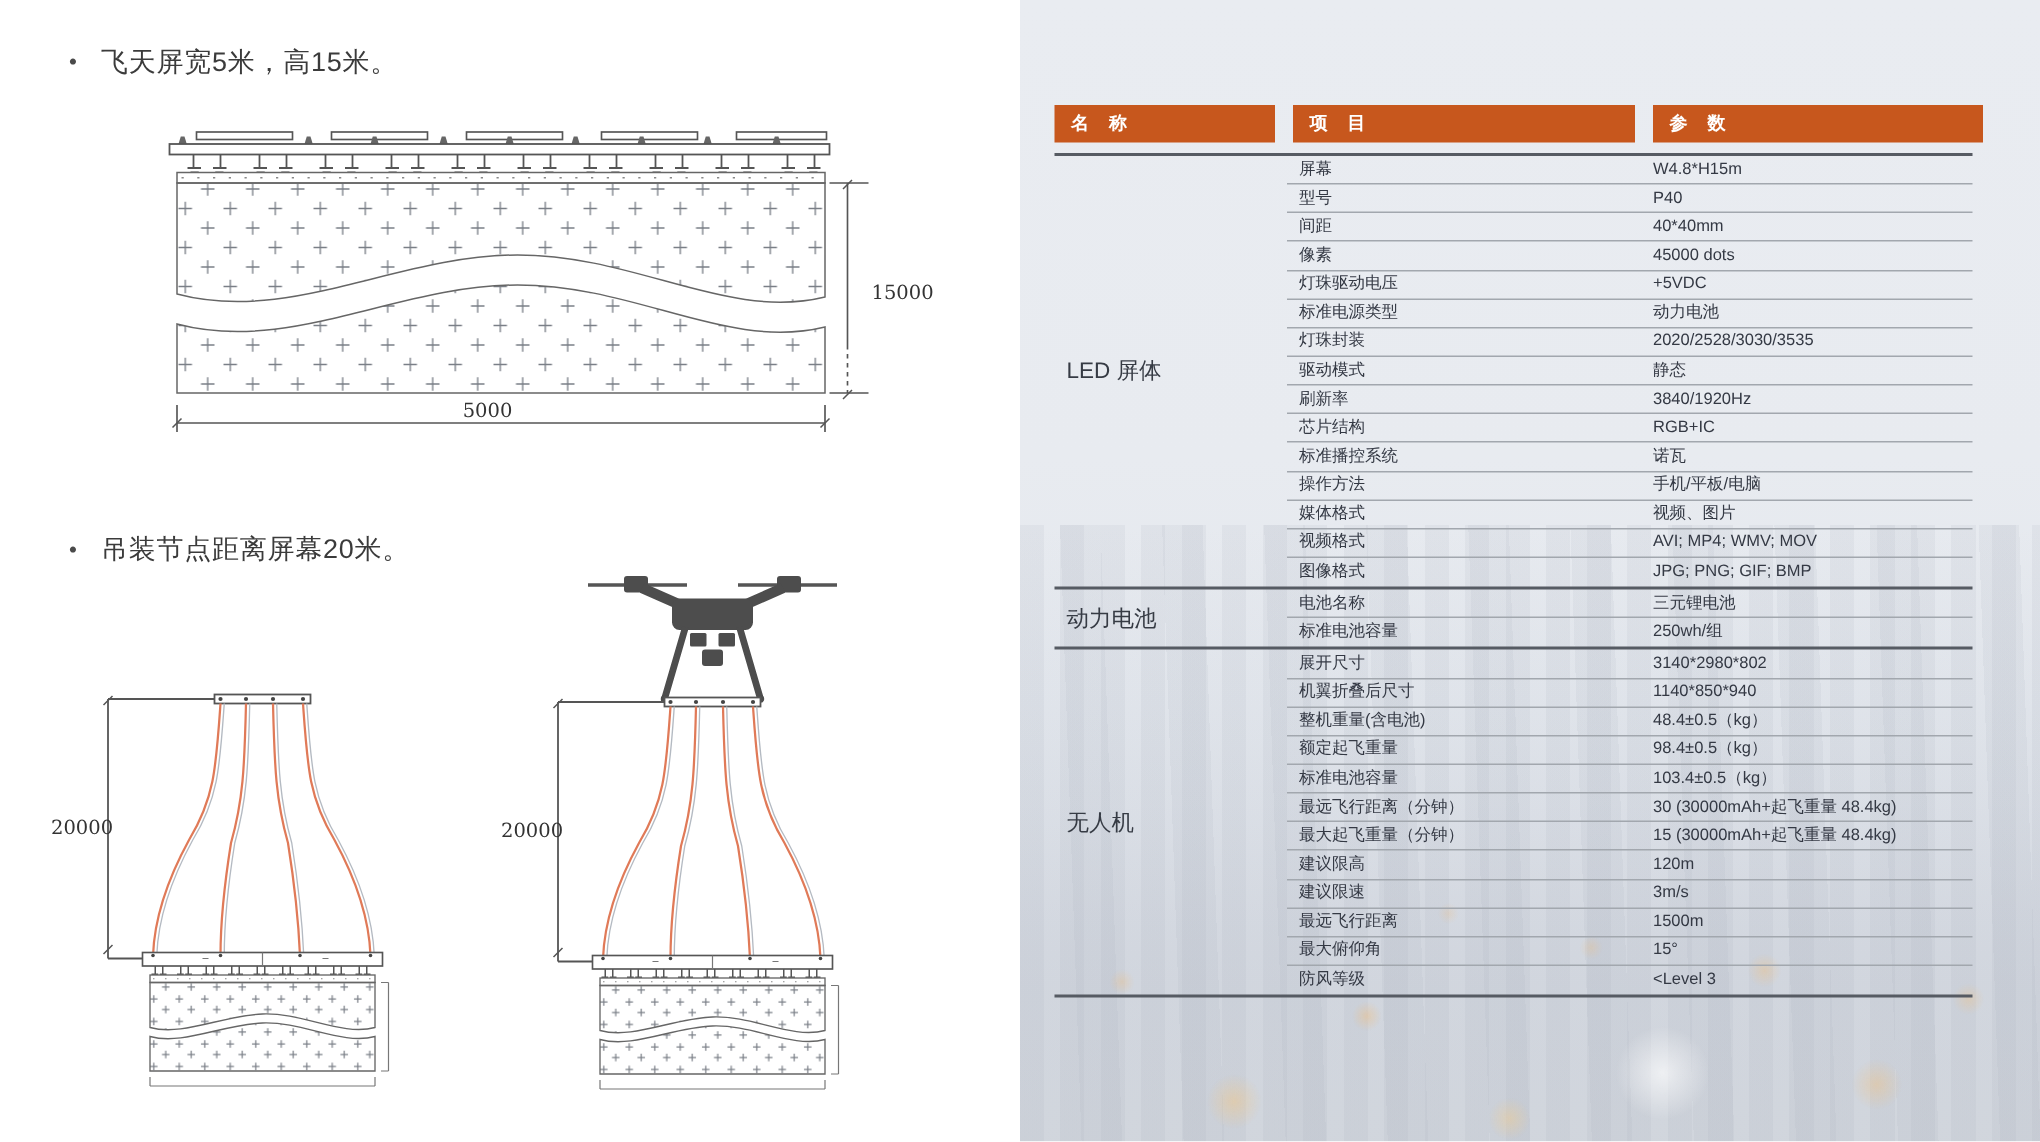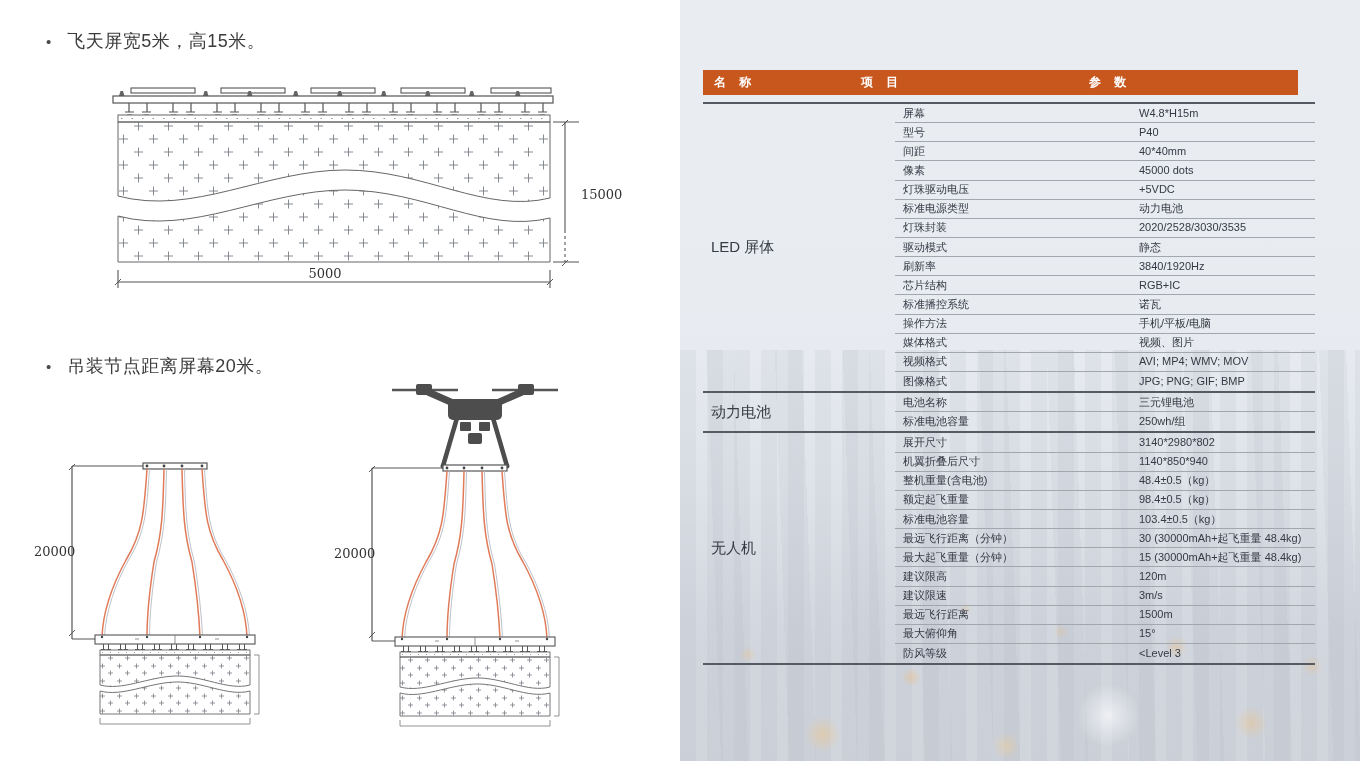--- a/index.html
+++ b/index.html
@@ -40,27 +40,27 @@
       radial-gradient(circle 16px at 73% 70%, rgba(248,190,115,.45), rgba(248,190,115,0) 70%),
       radial-gradient(circle 24px at 84% 90%, rgba(246,192,118,.5), rgba(246,192,118,0) 70%),
       radial-gradient(circle 12px at 10% 72%, rgba(244,188,118,.4), rgba(244,188,118,0) 70%),
       radial-gradient(circle 11px at 56% 66%, rgba(244,188,118,.35), rgba(244,188,118,0) 70%),
       radial-gradient(circle 15px at 93% 75%, rgba(246,190,116,.4), rgba(246,190,116,0) 70%),
       radial-gradient(circle 10px at 42% 60%, rgba(240,186,120,.3), rgba(240,186,120,0) 70%);
   }
 
   
   .spec { position:absolute; left:23px; top:70px; width:612px; }
-  .spec-head { display:grid; grid-template-columns:147px 228px 220px; column-gap:0; height:25px; }
+  .spec-head { display:grid; grid-template-columns:147px 228px 220px; column-gap:12px; height:25px; }
   .spec-head .hcell { background:var(--accent,#C7571D); color:#fff; font-size:12px; font-weight:bold;
                       letter-spacing:5px; display:flex; align-items:center; padding-left:11px; }
   .spec-body { margin-top:7px; border-top:2px solid #565b63; }
   .section { display:grid; grid-template-columns:155px 1fr; border-bottom:2px solid #565b63; }
   .sec-name { display:flex; align-items:center; padding-left:8px; font-size:15px; color:#363b44; }
-  .row { display:grid; grid-template-columns:236px 1fr; height:19.15px; align-items:center;margin-left:37px; }
+  .row { display:grid; grid-template-columns:236px 1fr; height:19.15px; align-items:center; }
   .rows .row:not(:last-child) { border-bottom:1px solid #a2a7ae; }
   .cell { font-size:11px; color:#343944; padding-left:8px; white-space:nowrap; line-height:1; }
 </style>
 </head>
 <body>
 
 <svg width="0" height="0" style="position:absolute" aria-hidden="true">
   <defs>
     <pattern id="plus" width="30" height="26" patternUnits="userSpaceOnUse">
       <path d="M4,7 H13 M8.5,2.5 V11.5 M19,20 H28 M23.5,15.5 V24.5" stroke="#7a7f87" stroke-width="0.9" fill="none"></path>

